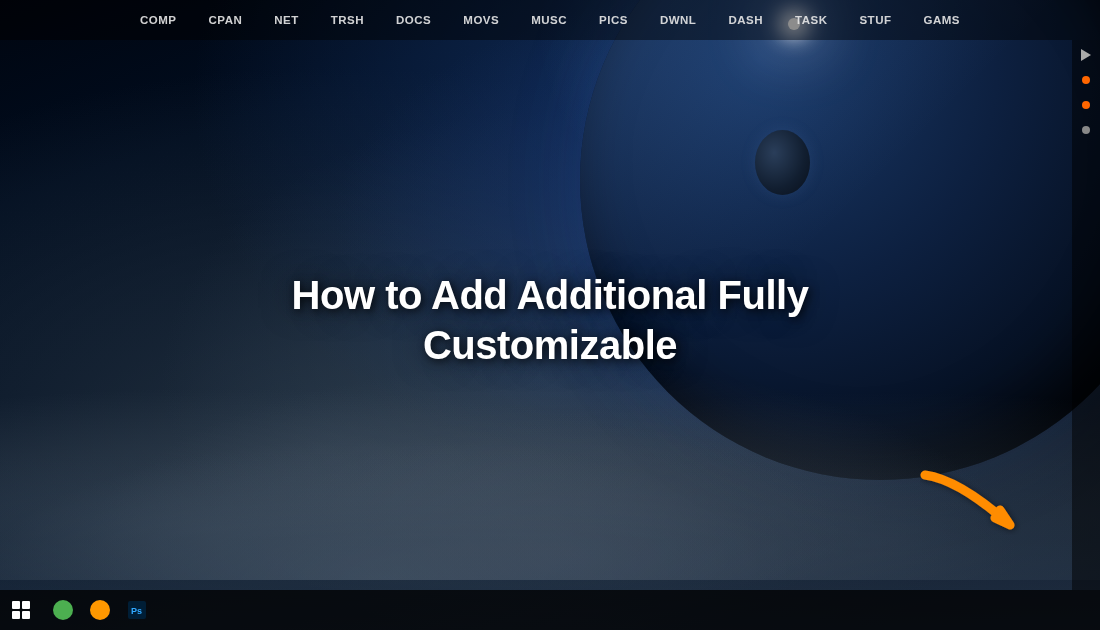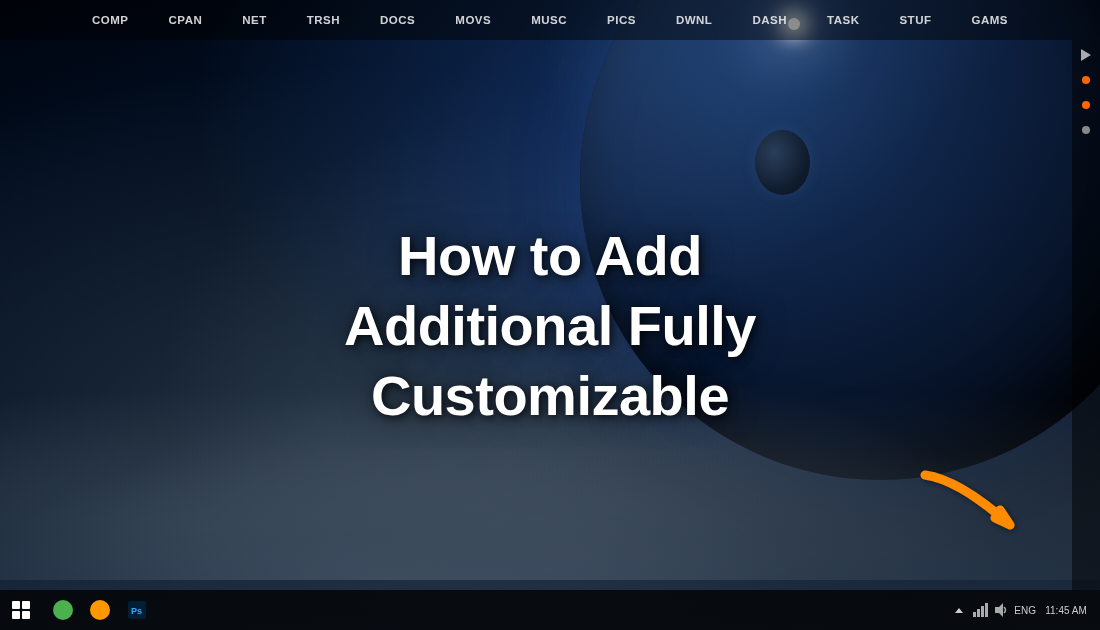--- a/index.html
+++ b/index.html
@@ -114,21 +114,21 @@
       height: 40px;
       background: rgba(0,0,0,0.45);
       display: flex;
       align-items: center;
       justify-content: center;
       z-index: 10;
     }
 
     .top-taskbar-items {
       display: flex;
-      gap: 12px;
+      gap: 4px;
       align-items: center;
     }
 
     .top-item {
       color: #e8e8e8;
       font-size: 11.5px;
       font-weight: 600;
       letter-spacing: 0.5px;
       padding: 4px 14px;
       cursor: pointer;
@@ -142,21 +142,21 @@
       top: 50%;
       left: 50%;
       transform: translate(-50%, -45%);
       z-index: 10;
       text-align: center;
       max-width: 800px;
     }
 
     #center-title h1 {
       color: #ffffff;
-      font-size: 56px;
+      font-size: 40px;
       font-weight: 700;
       line-height: 1.25;
       text-shadow: 2px 2px 8px rgba(0,0,0,0.8), 0 0 30px rgba(0,0,0,0.6);
       letter-spacing: -0.5px;
     }
 
     
     #bottom-taskbar {
       position: absolute;
       bottom: 0;
@@ -407,44 +407,13 @@
       <div class="circle-icon circle-orange"></div>
     </div>
     <div class="taskbar-icon">
       <svg width="18" height="18" viewBox="0 0 18 18">
         <rect width="18" height="18" rx="2" fill="#001e36"></rect>
         <text x="3" y="13" font-size="9" fill="#31a8ff" font-weight="bold" font-family="Arial">Ps</text>
       </svg>
     </div>
   </div>
 
-  <div id="system-tray">
-    <div class="tray-icons">
-      <div class="tray-icon-item">
-        <div class="chevron-up"></div>
-      </div>
-
-      <div class="tray-icon-item">
-        <svg width="16" height="16" viewBox="0 0 16 16">
-          <rect x="1" y="10" width="3" height="5" fill="#aaa"></rect>
-          <rect x="5" y="7" width="3" height="8" fill="#aaa"></rect>
-          <rect x="9" y="4" width="3" height="11" fill="#aaa"></rect>
-          <rect x="13" y="1" width="3" height="14" fill="#aaa"></rect>
-        </svg>
-      </div>
-
-      <div class="tray-icon-item">
-        <svg width="16" height="16" viewBox="0 0 16 16">
-          <polygon points="2,5 6,5 10,1 10,15 6,11 2,11" fill="#aaa"></polygon>
-          <path d="M11,5 Q14,8 11,11" stroke="#aaa" stroke-width="1.5" fill="none"></path>
-        </svg>
-      </div>
-    </div>
-
-    <div class="tray-text">
-      <span>ENG</span>
-    </div>
-
-    <div class="tray-text" style="min-width:52px;">
-      <span>11:45 AM</span>
-    </div>
-  </div>
 </div>
 
 </body></html>

